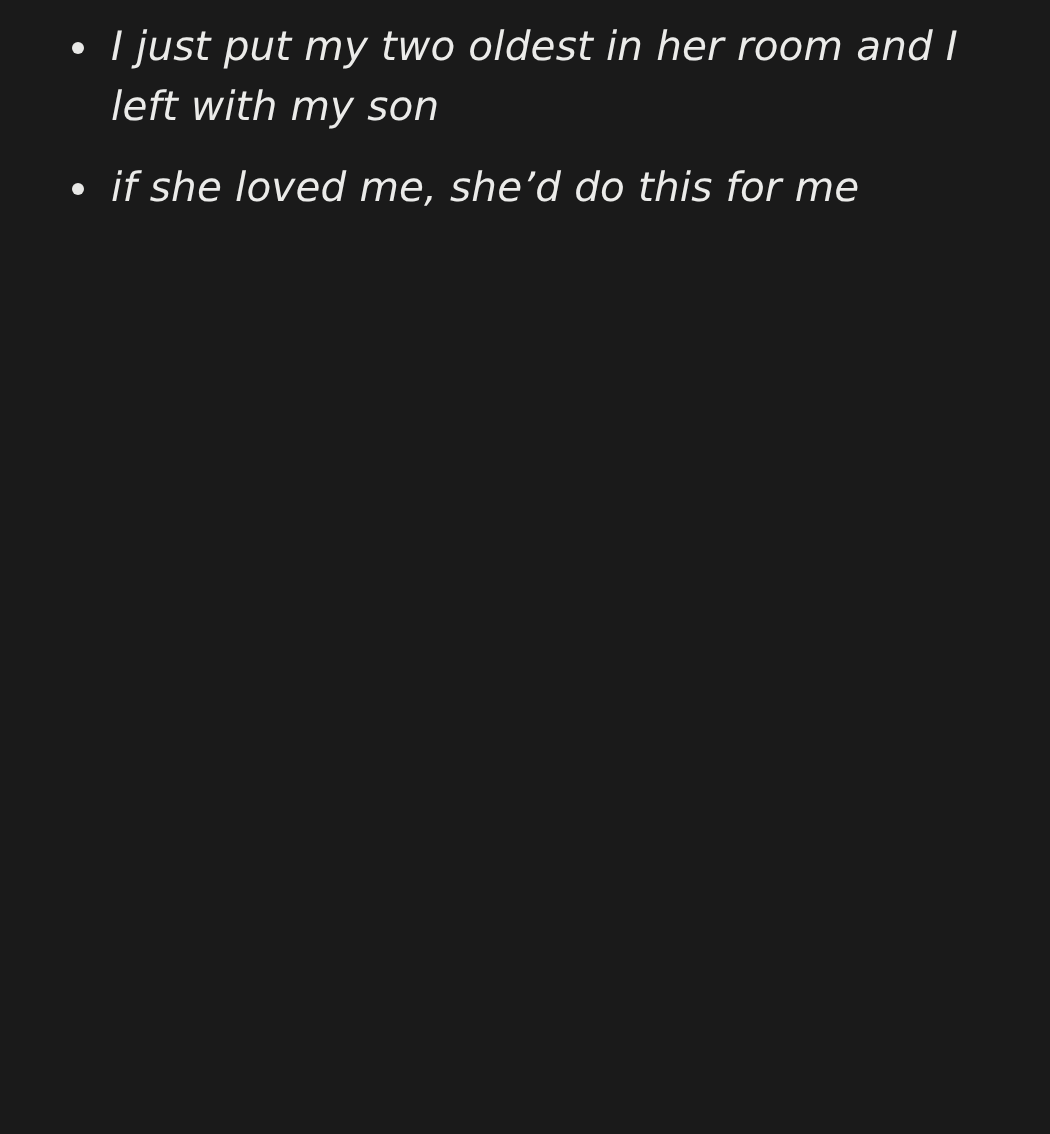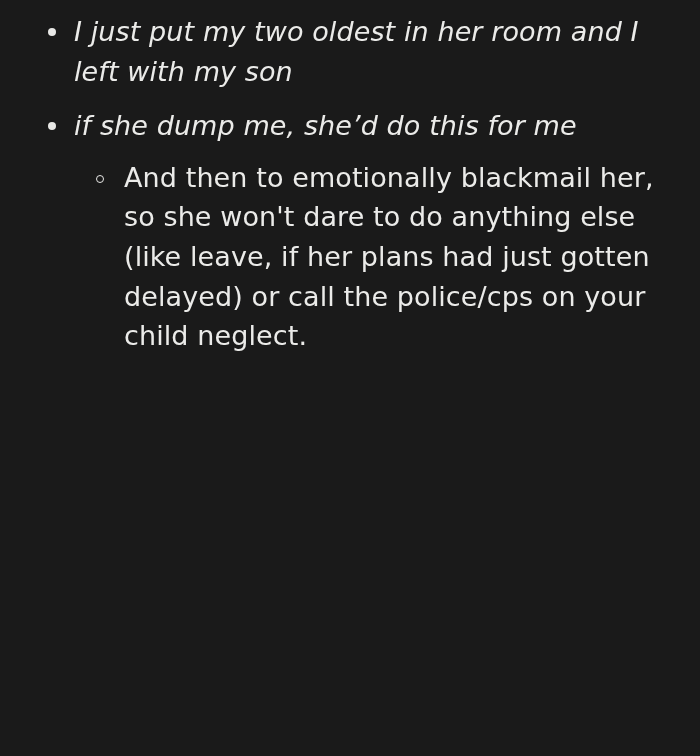--- a/index.html
+++ b/index.html
@@ -82,22 +82,16 @@
 <body>
 
 <div class="page">
   <ul class="level1">
     <li class="l1item">
       <span class="bullet-disc"></span>
       <div class="l1text">I just put my two oldest in her room and I left with my son</div>
     </li>
     <li class="l1item">
       <span class="bullet-disc"></span>
-      <div class="l1text">if she dump me, she’d do this for me</div>
-      <ul class="level2">
-        <li class="l2item">
-          <span class="bullet-circle"></span>
-          <div class="l2text">And then to emotionally blackmail her, so she won't dare to do anything else (like leave, if her plans had just gotten delayed) or call the police/cps on your child neglect.</div>
-        </li>
-      </ul>
+      <div class="l1text">if she loved me, she’d do this for me</div>
     </li>
   </ul>
 </div>
 
 </body></html>

